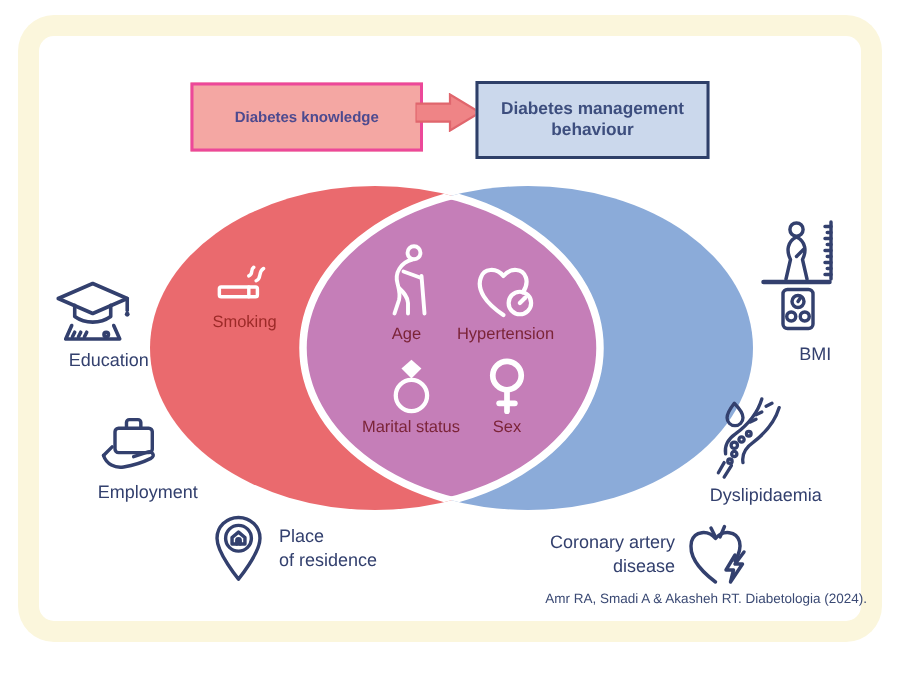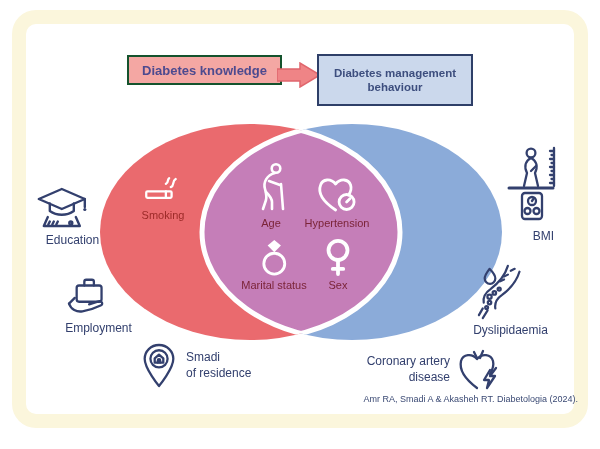--- a/index.html
+++ b/index.html
@@ -4,22 +4,22 @@
 <style>
   html,body{margin:0;padding:0;background:#ffffff;}
   .stage{position:relative;width:600px;height:449px;background:#ffffff;overflow:hidden;
          font-family:"Liberation Sans",sans-serif;}
   .frame{position:absolute;left:12px;top:10px;width:576px;height:418px;
          background:#fbf6dc;border-radius:24px;}
   .card{position:absolute;left:26px;top:24px;width:548px;height:390px;
         background:#ffffff;border-radius:10px;}
   .box{position:absolute;display:flex;align-items:center;justify-content:center;
        text-align:center;font-weight:bold;box-sizing:border-box;}
-  .box-knowledge{left:127px;top:55px;width:155px;height:30px;background:#f4a7a3;
-       border:2px solid #14532d;color:#4d4a8f;font-size:13px;}
+  .box-knowledge{left:127px;top:55px;width:155px;height:46px;background:#f4a7a3;
+       border:2px solid #ec4899;color:#4d4a8f;font-size:10px;}
   .box-behaviour{left:317px;top:54px;width:156px;height:52px;background:#cbd8ec;
        border:2px solid #2e3f68;color:#3d4e7e;font-size:11.5px;line-height:1.25;padding:0 6px;}
   .flow-arrow{position:absolute;left:277px;top:62px;}
   .venn{position:absolute;left:90px;top:116px;}
   .item{position:absolute;display:flex;flex-direction:column;align-items:center;
         gap:3px;transform:translateX(-50%);}
   .item-label{font-size:11px;white-space:nowrap;}
   .red-label{color:#9c2a28;}
   .purple-label{color:#7b2438;}
   .navy{color:#33406e;}
@@ -172,21 +172,21 @@
   </div>
 
   <div class="row-item" style="left:138px;top:342px">
     <svg class="icon" width="42" height="48" viewBox="0 0 44 50" fill="none" stroke="currentColor" stroke-width="2.4" stroke-linecap="round" stroke-linejoin="round" style="color:#33406e">
       <path d="M22 3 C13.5 3 7 9.5 7 17.5 C7 28 22 46 22 46 C22 46 37 28 37 17.5 C37 9.5 30.5 3 22 3 Z"></path>
       <circle cx="22" cy="17.5" r="9"></circle>
       <path d="M17.5 21.5 v-4.5 l4.5 -3.8 4.5 3.8 v4.5 z"></path>
       <path d="M20.8 21.5 v-2.4 a1.2 1.2 0 0 1 2.4 0 v2.4"></path>
     </svg>
     <div class="two-line">
-      <span>Smadi</span><br>
+      <span>Place</span><br>
       <span>of residence</span>
     </div>
   </div>
 
   <div class="row-item" style="left:340px;top:348px">
     <div class="two-line right" style="width:110px">
       <span>Coronary artery</span><br>
       <span>disease</span>
     </div>
     <svg class="icon" width="46" height="44" viewBox="0 0 46 44" fill="none" stroke="currentColor" stroke-width="2.3" stroke-linecap="round" stroke-linejoin="round" style="color:#33406e">

